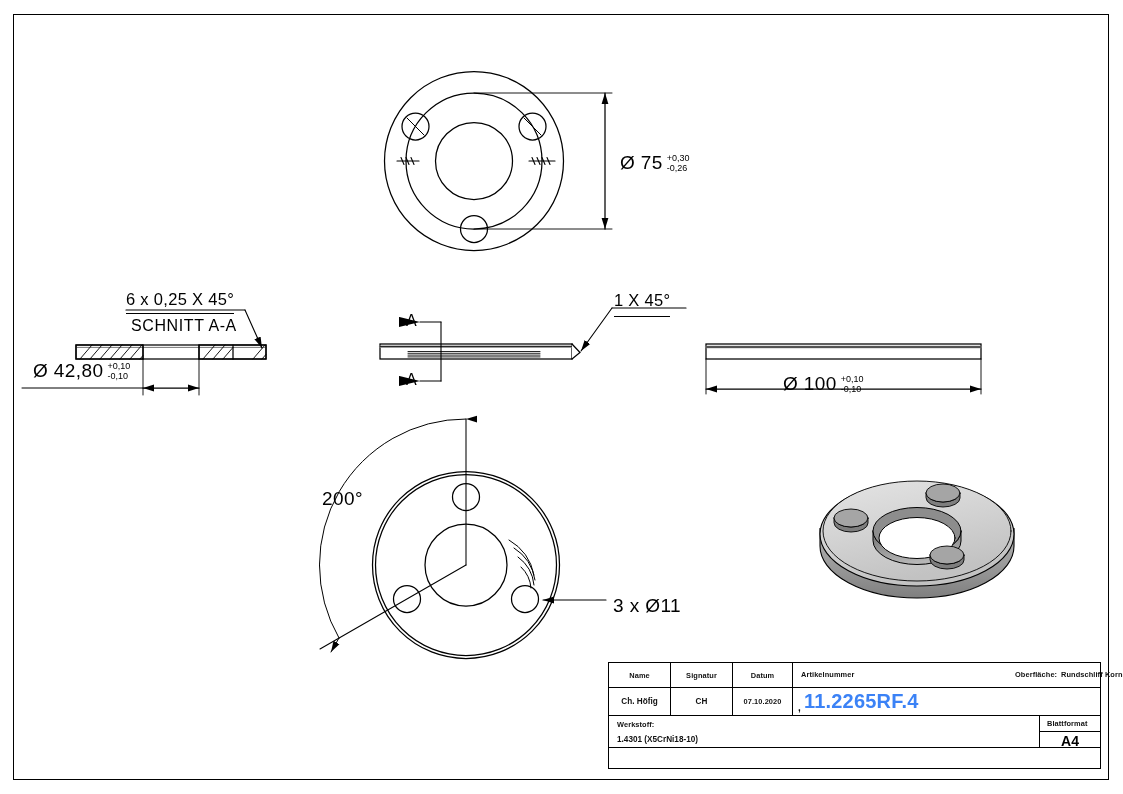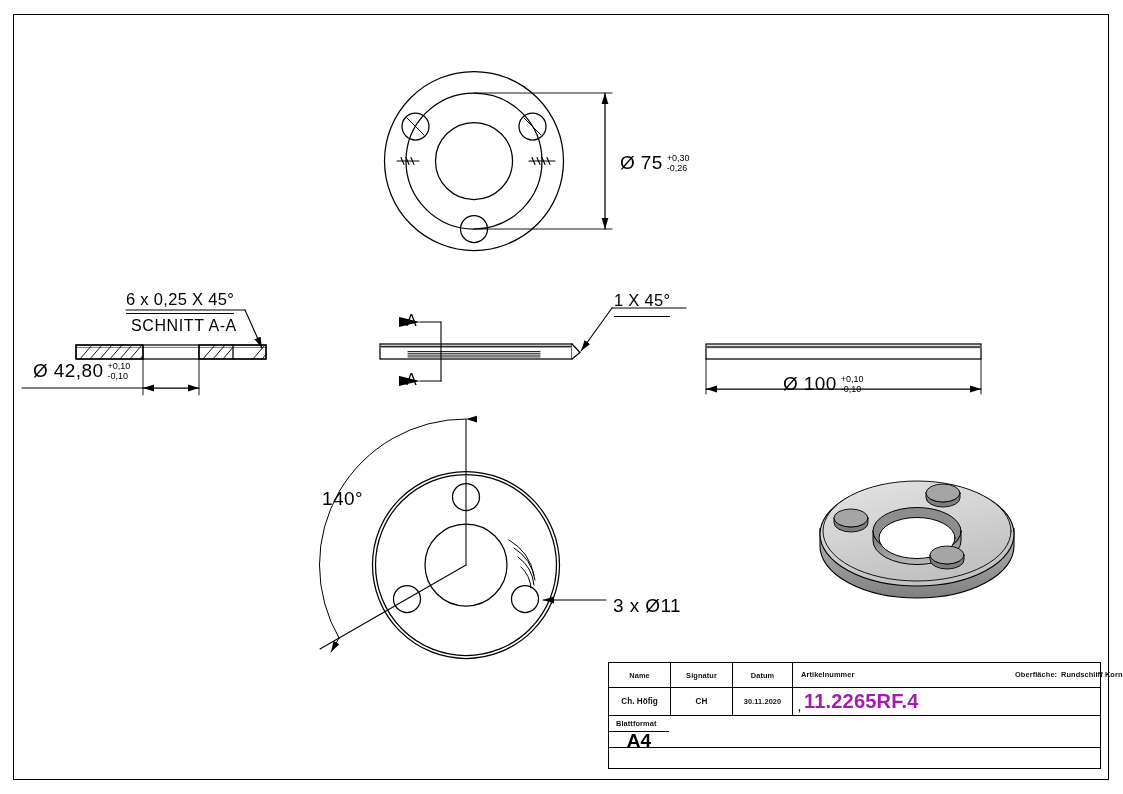--- a/index.html
+++ b/index.html
@@ -8,22 +8,22 @@
   .sheet{position:absolute;left:0;top:0;width:1123px;height:794px;background:#fff;}
   .frame{position:absolute;left:13px;top:14px;width:1096px;height:766px;
          border:1.6px solid #000;box-sizing:border-box;}
   svg.layer{position:absolute;left:0;top:0;width:1123px;height:794px;overflow:visible;}
   .tblock{position:absolute;left:608px;top:662px;width:493px;height:107px;
           border:1.4px solid #000;box-sizing:border-box;background:#fff;}
   .tb-row{display:flex;box-sizing:border-box;width:100%;font-weight:bold;}
   .tb-cell{box-sizing:border-box;position:relative;}
   .lbl-sm{font-size:7.4px;letter-spacing:.1px;color:#111;}
   .lbl-mid{font-size:8.2px;color:#111;}
-  .artnum{font-size:20px;letter-spacing:.2px;color:#a21caf;}
-  .a4{font-size:19px;}
+  .artnum{font-size:20px;letter-spacing:.2px;color:#3b82f6;}
+  .a4{font-size:14px;}
   .ctr{display:flex;align-items:center;justify-content:center;}
   .lft{display:flex;align-items:center;}
   .dim{font-size:19px;letter-spacing:.4px;}
   .note-u{font-size:16.5px;letter-spacing:.3px;}
   .secl{font-size:16px;letter-spacing:.6px;}
   .aletter{font-size:16px;}
   .abs{position:absolute;white-space:nowrap;}
   .tolbox{position:absolute;display:flex;align-items:center;gap:4px;white-space:nowrap;}
   .tolstack{display:inline-block;vertical-align:middle;}
   .tolstack div{font-size:9px;line-height:10.5px;}
@@ -233,48 +233,52 @@
   <div class="abs note-u" style="left:614px;top:291px;border-bottom:1.2px solid #000;padding-bottom:6px;">1 X 45°</div>
 
   <div class="abs tolbox" style="left:783px;top:373px;">
     <span class="dim">Ø 100</span>
     <span class="tolstack">
       <div>+0,10</div>
       <div>-0,10</div>
     </span>
   </div>
 
-  <div class="abs dim" style="left:322px;top:488px;">140°</div>
+  <div class="abs dim" style="left:322px;top:488px;">200°</div>
 
   <div class="abs dim" style="left:613px;top:595px;">3 x Ø11</div>
 
   <div class="tblock">
 
     <div class="tb-row" style="height:25px;border-bottom:1.2px solid #000;">
       <div class="tb-cell ctr lbl-sm" style="width:62px;border-right:1.2px solid #000;height:100%;">Name</div>
       <div class="tb-cell ctr lbl-sm" style="width:62px;border-right:1.2px solid #000;height:100%;">Signatur</div>
       <div class="tb-cell ctr lbl-sm" style="width:60px;border-right:1.2px solid #000;height:100%;">Datum</div>
       <div class="tb-cell" style="flex:1;height:100%;position:relative;">
         <span class="abs lbl-sm" style="left:8px;top:7px;">Artikelnummer</span>
         <span class="abs lbl-sm" style="left:222px;top:7px;">Oberfläche:</span>
         <span class="abs lbl-sm" style="left:268px;top:7px;">Rundschliff Korn 240</span>
       </div>
     </div>
 
     <div class="tb-row" style="height:28px;border-bottom:1.2px solid #000;">
       <div class="tb-cell ctr lbl-mid" style="width:62px;border-right:1.2px solid #000;height:100%;">Ch. Höfig</div>
       <div class="tb-cell ctr lbl-mid" style="width:62px;border-right:1.2px solid #000;height:100%;">CH</div>
-      <div class="tb-cell ctr lbl-sm" style="width:60px;border-right:1.2px solid #000;height:100%;">30.11.2020</div>
+      <div class="tb-cell ctr lbl-sm" style="width:60px;border-right:1.2px solid #000;height:100%;">07.10.2020</div>
       <div class="tb-cell lft" style="flex:1;height:100%;padding-left:5px;position:relative;">
         <span class="abs" style="left:5px;top:14px;font-size:10px;">,</span>
         <span class="abs artnum" style="left:11px;top:2px;">11.2265RF.4</span>
       </div>
     </div>
 
     <div class="tb-row" style="height:32px;border-bottom:1.2px solid #000;">
+      <div class="tb-cell" style="flex:1;height:100%;position:relative;border-right:1.2px solid #000;">
+        <span class="abs lbl-sm" style="left:8px;top:4px;">Werkstoff:</span>
+        <span class="abs lbl-mid" style="left:8px;top:19px;">1.4301 (X5CrNi18-10)</span>
+      </div>
       <div class="tb-cell" style="width:60px;height:100%;position:relative;">
         <span class="abs lbl-sm" style="left:7px;top:3px;">Blattformat</span>
         <div class="abs ctr a4" style="left:0;top:15px;width:60px;height:17px;border-top:1.2px solid #000;">A4</div>
       </div>
     </div>
 
   </div>
 
 </div>
 

